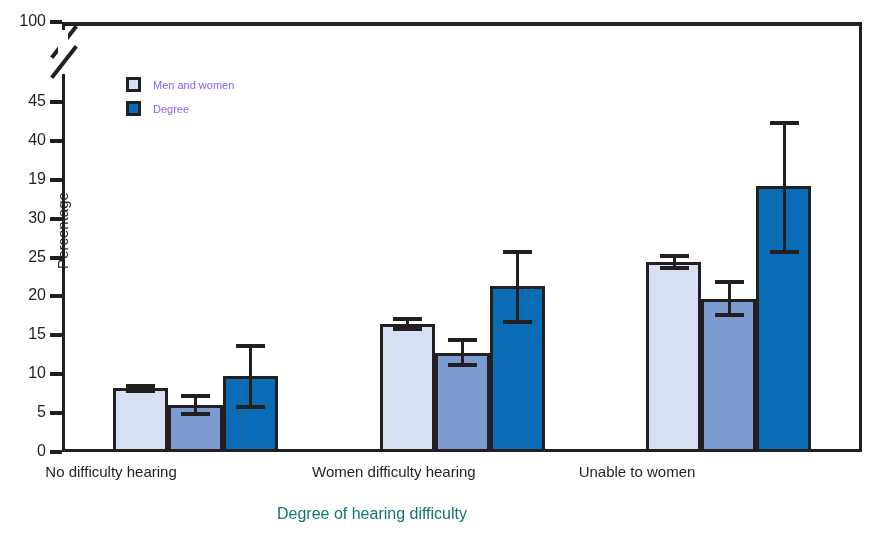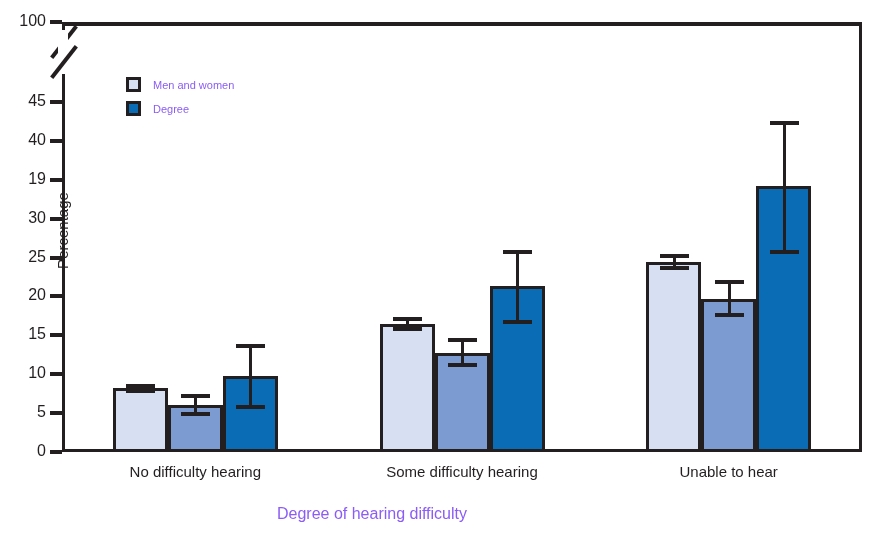--- a/index.html
+++ b/index.html
@@ -67,25 +67,25 @@
     width:15px;height:15px;border:3px solid #231f20;box-sizing:border-box;margin-right:12px;
   }
   .legend-swatch.c0{background-color:#d7dff2;}
   .legend-swatch.c1{background-color:#7b9bd1;}
   .legend-swatch.c2{background-color:#0a6cb4;}
   .legend-label{font-size:11px;color:#8b5cf6;white-space:nowrap;}
 
   
   .xcat{
     position:absolute;top:462px;font-size:15px;color:#231f20;
-    text-align:center;line-height:19px;
+    line-height:19px;
   }
   .x-axis-title{
     position:absolute;top:505px;left:0;width:744px;text-align:center;
-    font-size:16px;color:#8b5cf6;
+    font-size:16px;color:#0f766e;
   }
 </style>
 </head>
 <body>
 
 <div id="chart-root">
 
   <div class="plot-frame"></div>
 
   <div class="y-axis-title">Percentage</div>
@@ -209,22 +209,22 @@
         <div class="legend-swatch c2"></div>
         <div class="legend-label">Degree</div>
       </div>
     </div>
 
   <div id="x-axis-labels">
       <div class="xcat" style="width: 300px; left: 45.3333px;">
         <div>No difficulty hearing</div>
       </div>
       <div class="xcat" style="width: 300px; left: 312px;">
-        <div>Some difficulty hearing</div>
+        <div>Women difficulty hearing</div>
       </div>
       <div class="xcat" style="width: 300px; left: 578.667px;">
-        <div>Unable to hear</div>
+        <div>Unable to women</div>
       </div>
     </div>
 
   <div class="x-axis-title">Degree of hearing difficulty</div>
 
 </div>
 
 </body></html>

